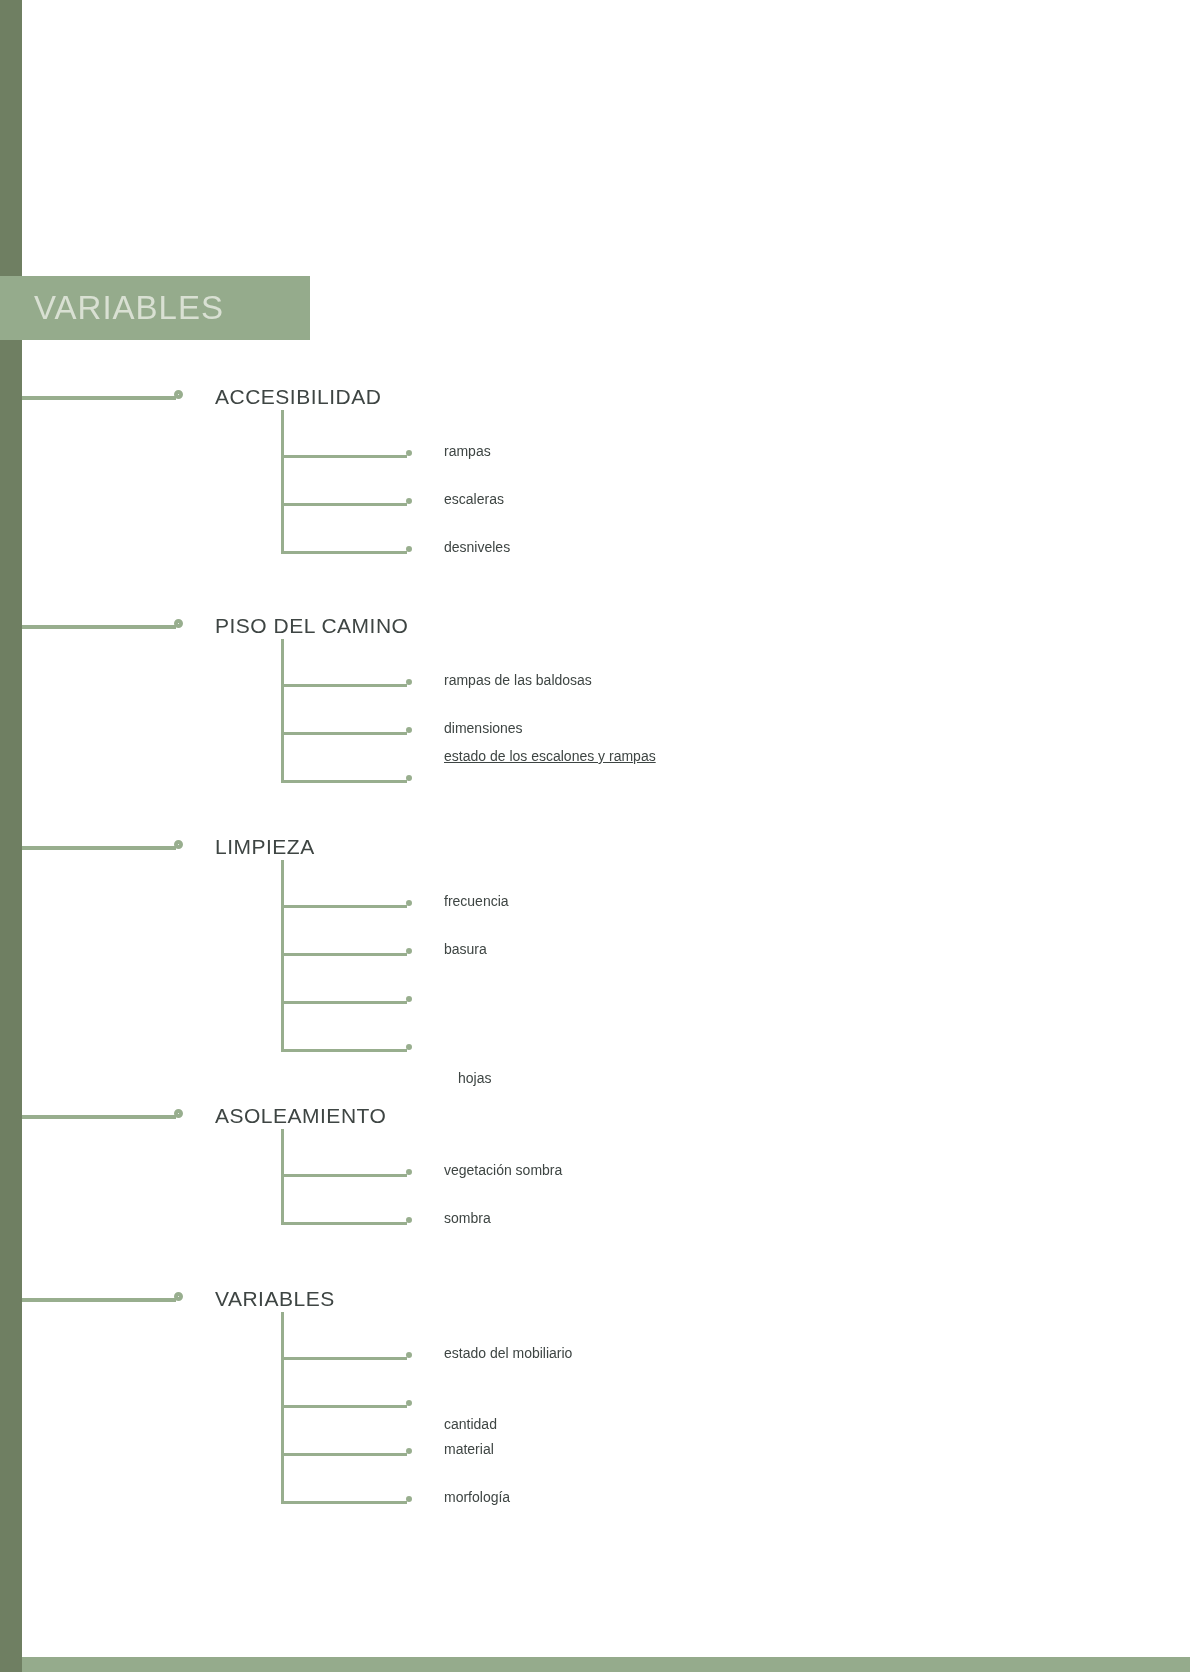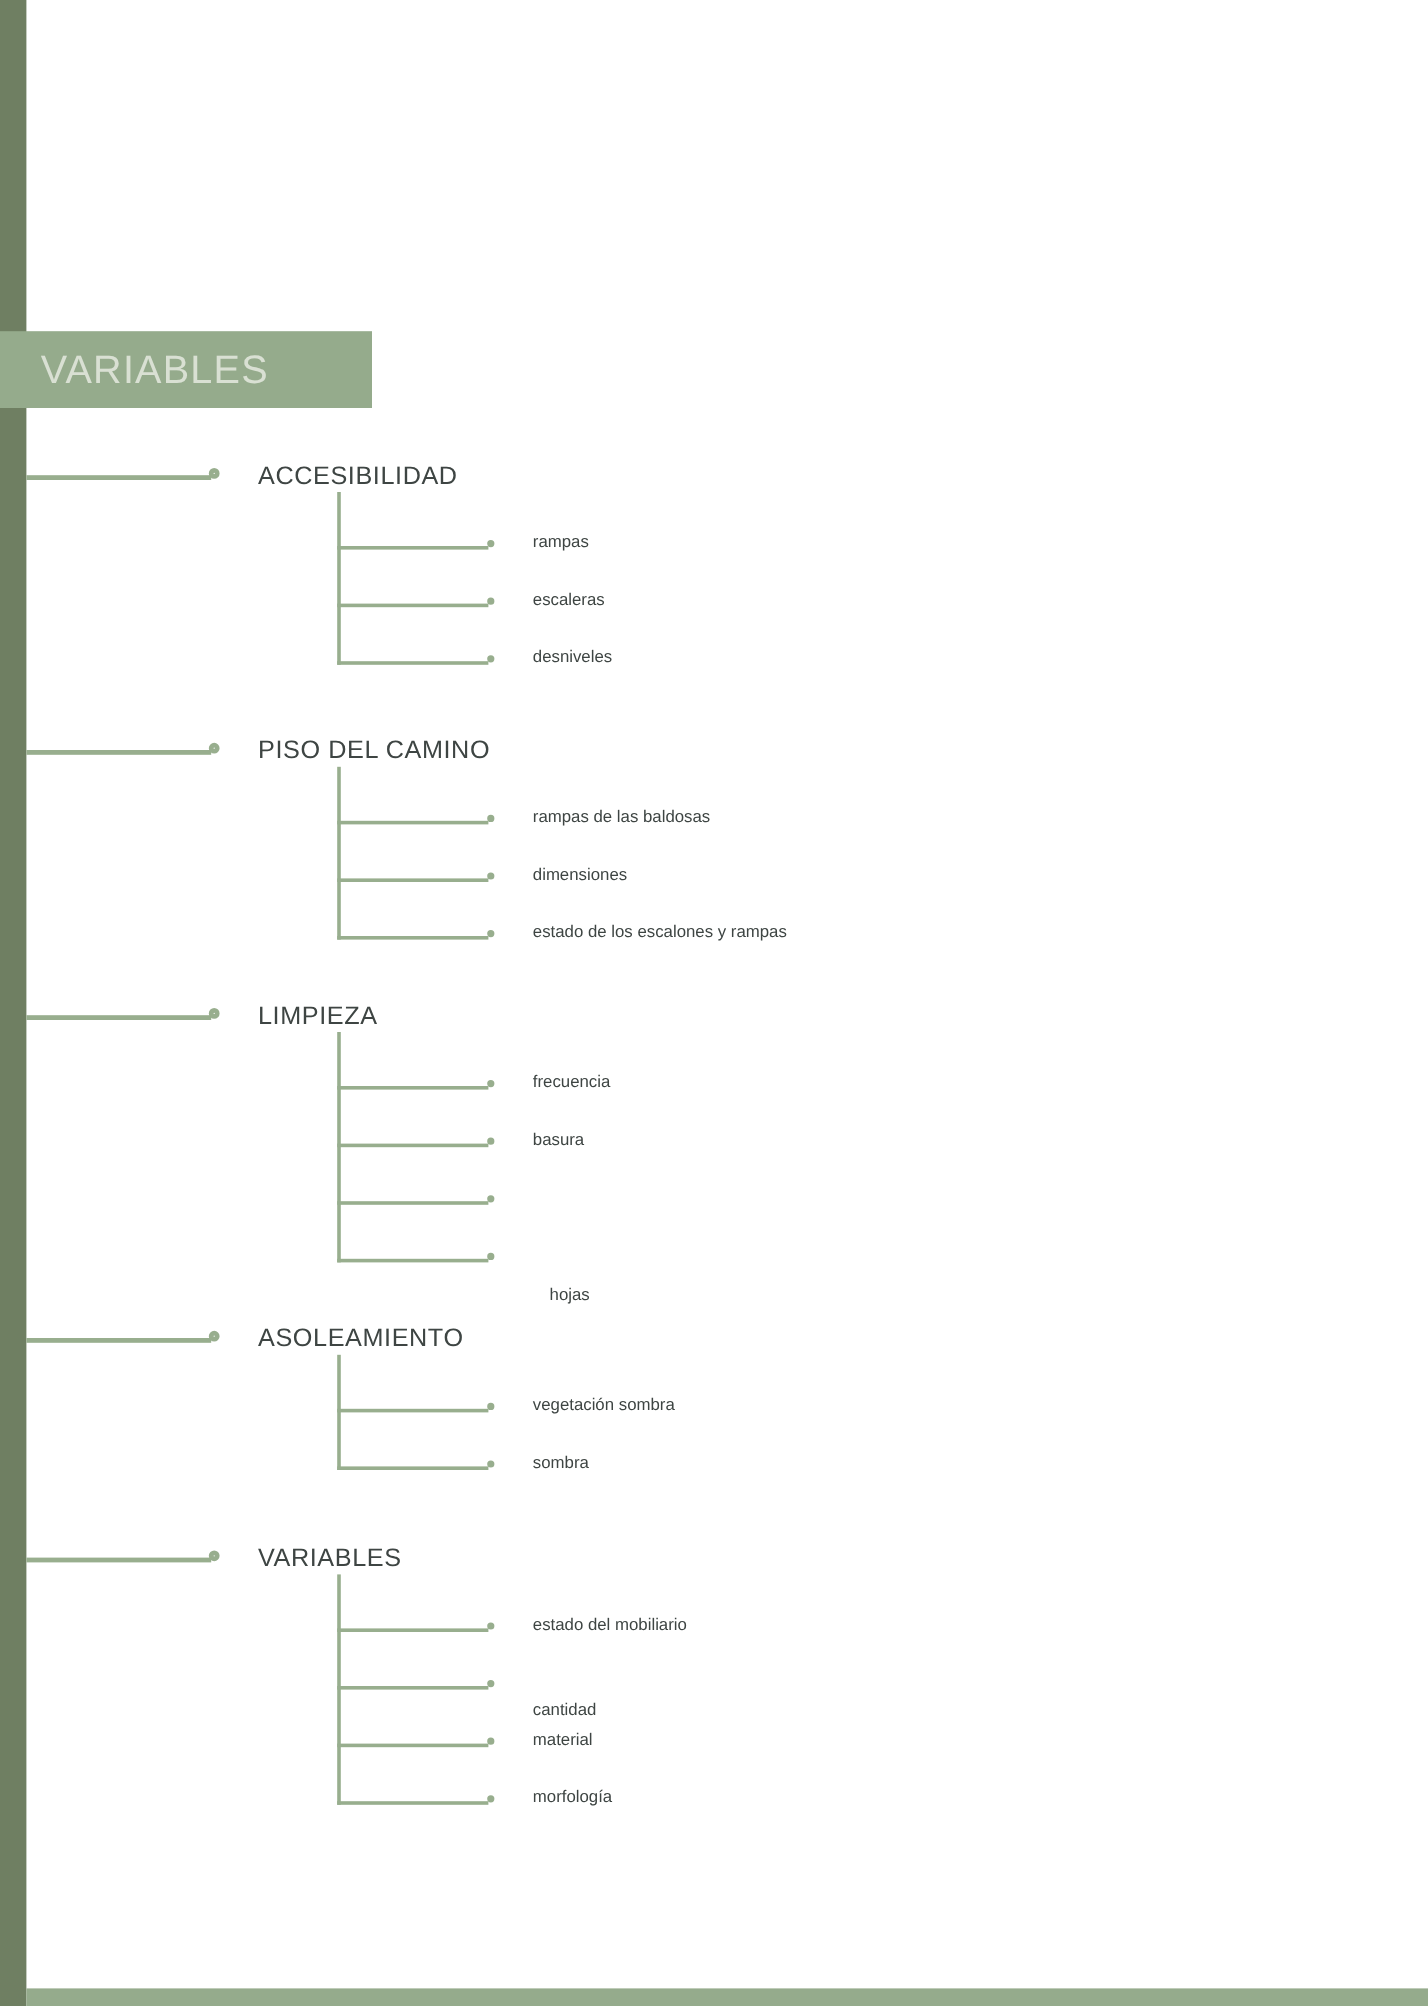--- a/index.html
+++ b/index.html
@@ -141,21 +141,21 @@
       <div class="branch-label" style="left: 215px; top: 614px;">PISO DEL CAMINO</div>
       <div class="vline" style="left: 281px; top: 639px; width: 3px; height: 144px;"></div>
       <div class="hline" style="left: 281px; top: 684px; width: 126px; height: 3px;"></div>
       <div class="ring small" style="left: 406px; top: 679px;"></div>
       <div class="child-label" style="left: 444px; top: 672px;">rampas de las baldosas</div>
       <div class="hline" style="left: 281px; top: 732px; width: 126px; height: 3px;"></div>
       <div class="ring small" style="left: 406px; top: 727px;"></div>
       <div class="child-label" style="left: 444px; top: 720px;">dimensiones</div>
       <div class="hline" style="left: 281px; top: 780px; width: 126px; height: 3px;"></div>
       <div class="ring small" style="left: 406px; top: 775px;"></div>
-      <div class="child-label" style="left: 444px; top: 768px;">estado de los escalones y rampas</div>
+      <div class="child-label" style="left: 444px; top: 748px; text-decoration: underline;">estado de los escalones y rampas</div>
       <div class="hline" style="left: 22px; top: 846px; width: 154px; height: 4px;"></div>
       <div class="ring big" style="left: 174px; top: 840px;"></div>
       <div class="branch-label" style="left: 215px; top: 835px;">LIMPIEZA</div>
       <div class="vline" style="left: 281px; top: 860px; width: 3px; height: 192px;"></div>
       <div class="hline" style="left: 281px; top: 905px; width: 126px; height: 3px;"></div>
       <div class="ring small" style="left: 406px; top: 900px;"></div>
       <div class="child-label" style="left: 444px; top: 893px;">frecuencia</div>
       <div class="hline" style="left: 281px; top: 953px; width: 126px; height: 3px;"></div>
       <div class="ring small" style="left: 406px; top: 948px;"></div>
       <div class="child-label" style="left: 444px; top: 941px;">basura</div>

